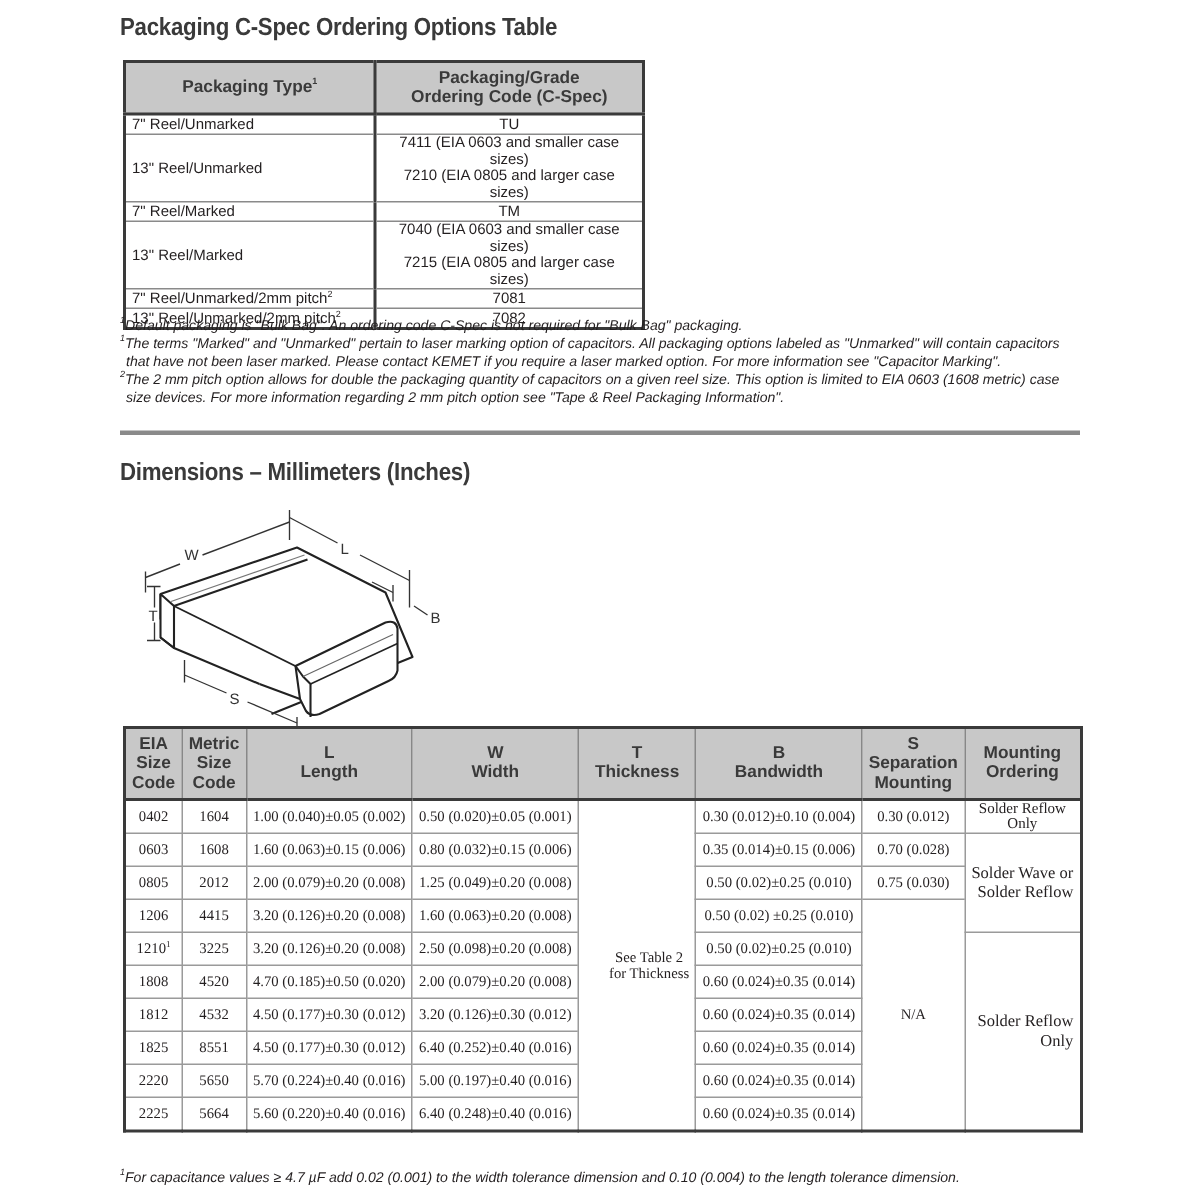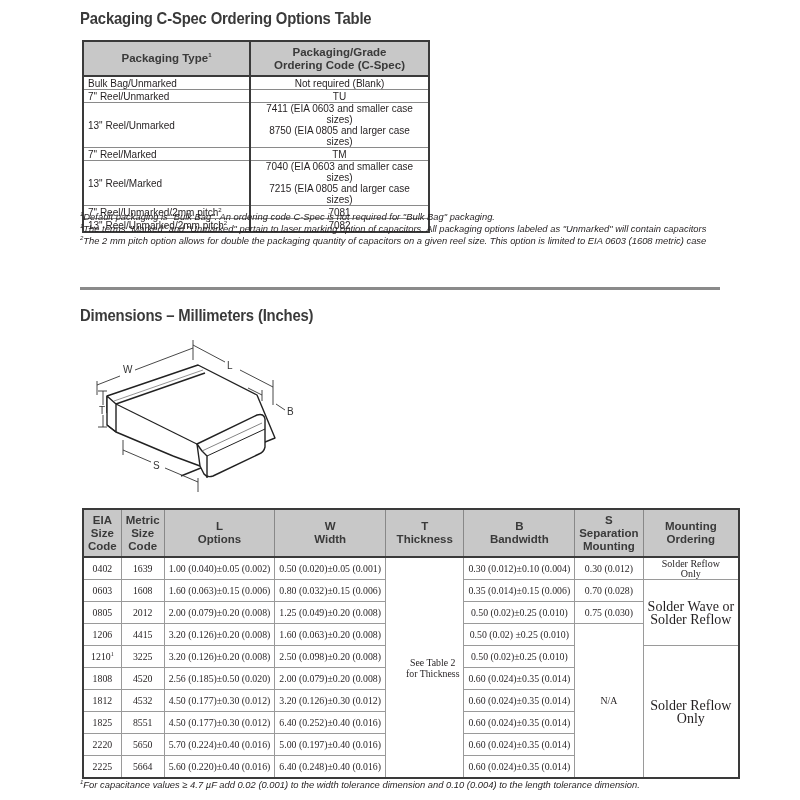--- a/index.html
+++ b/index.html
@@ -16,52 +16,48 @@
   #pkg td { border: 1px solid #8a8a8a; height: 12px; }
   #pkg td.c { text-align: center; }
   #pkg td.tall { height: 24px; }
   #pkg th:first-child, #pkg td:first-child { border-right: 2px solid #3a3a3a; width: 157px; }
   sup { font-size: 6px; vertical-align: top; line-height: 6px; }
   .notes { position: absolute; left: 80px; top: 211px; width: 640px; font-size: 9.4px; line-height: 12px; font-style: italic; color: #231f20; }
   .notes p { margin: 0; }
   .notes .ind { padding-left: 4px; }
   .rule { position: absolute; left: 80px; top: 287px; width: 640px; height: 3px; background: #8a8a8a; }
   
-  #dims { left: 82px; top: 508px; width: 637px; border: 2px solid #3a3a3a; }
+  #dims { left: 82px; top: 484px; width: 637px; border: 2px solid #3a3a3a; }
   #dims th { border: 1px solid #888; border-bottom: 2px solid #3a3a3a; height: 46px; font-size: 11.5px; line-height: 13px; }
   #dims td { border: 1px solid #9a9a9a; height: 21px; text-align: center; white-space: nowrap; font-size: 9.8px; font-family: Liberation Serif, serif; }
   #dims td.mt { font-size: 10px; line-height: 10px; }
-  #dims td.mt2 { font-size: 14px; line-height: 13px; }
+  #dims td.mt2 { font-size: 11px; line-height: 13px; text-align: right; }
   .foot { position: absolute; left: 80px; top: 779px; font-size: 9.4px; font-style: italic; color: #231f20; }
   svg text { font-family: "Liberation Sans", sans-serif; font-size: 10px; fill: #333; }
 </style>
 </head>
 <body>
 
 <div class="h1" style="top:9px;">Packaging C-Spec Ordering Options Table</div>
 
 <table id="pkg">
   <thead>
     <tr>
       <th><span>Packaging Type</span><sup>1</sup></th>
       <th><span>Packaging/Grade</span><br><span>Ordering Code (C-Spec)</span></th>
     </tr>
   </thead>
   <tbody id="pkg-body">
       <tr>
-        <td><span>Bulk Bag/Unmarked</span></td>
-        <td class="c"><span>Not required (Blank)</span></td>
-      </tr>
-      <tr>
         <td><span>7" Reel/Unmarked</span></td>
         <td class="c"><span>TU</span></td>
       </tr>
       <tr>
         <td class="tall"><span>13" Reel/Unmarked</span></td>
-        <td class="c"><span>7411 (EIA 0603 and smaller case sizes)</span><br><span>8750 (EIA 0805 and larger case sizes)</span></td>
+        <td class="c"><span>7411 (EIA 0603 and smaller case sizes)</span><br><span>7210 (EIA 0805 and larger case sizes)</span></td>
       </tr>
       <tr>
         <td><span>7" Reel/Marked</span></td>
         <td class="c"><span>TM</span></td>
       </tr>
       <tr>
         <td class="tall"><span>13" Reel/Marked</span></td>
         <td class="c"><span>7040 (EIA 0603 and smaller case sizes)</span><br><span>7215 (EIA 0805 and larger case sizes)</span></td>
       </tr>
       <tr>
@@ -71,21 +67,23 @@
       <tr>
         <td><span>13" Reel/Unmarked/2mm pitch</span><sup>2</sup></td>
         <td class="c"><span>7082</span></td>
       </tr>
     </tbody>
 </table>
 
 <div class="notes" id="pkg-notes">
     <p><sup>1</sup><span>Default packaging is "Bulk Bag". An ordering code C-Spec is not required for "Bulk Bag" packaging.</span></p>
     <p><sup>1</sup><span>The terms "Marked" and "Unmarked" pertain to laser marking option of capacitors. All packaging options labeled as "Unmarked" will contain capacitors</span></p>
+    <p class="ind"><span>that have not been laser marked. Please contact KEMET if you require a laser marked option. For more information see "Capacitor Marking".</span></p>
     <p><sup>2</sup><span>The 2 mm pitch option allows for double the packaging quantity of capacitors on a given reel size. This option is limited to EIA 0603 (1608 metric) case</span></p>
+    <p class="ind"><span>size devices. For more information regarding 2 mm pitch option see "Tape &amp; Reel Packaging Information".</span></p>
   </div>
 <div class="rule"></div>
 
 <div class="h1" style="top:306px;">Dimensions – Millimeters (Inches)</div>
 
 <svg style="position:absolute;left:95px;top:335px;" width="210" height="160" viewBox="0 0 210 160">
   <g fill="none" stroke="#222" stroke-width="1.4" stroke-linejoin="round">
 
     <path d="M12 61 L103 30 L162 60 L180 103 L86 141"></path>
     <path d="M12 61 L12 78"></path>
@@ -144,32 +142,32 @@
       <col style="width:116px">
     <col style="width:68px">
       <col style="width:115px">
       <col style="width:69px">
       <col style="width:69px">
   </colgroup>
   <thead>
     <tr>
       <th><span>EIA</span><br><span>Size</span><br><span>Code</span></th>
       <th><span>Metric</span><br><span>Size</span><br><span>Code</span></th>
-      <th><span>L</span><br><span>Options</span></th>
+      <th><span>L</span><br><span>Length</span></th>
       <th><span>W</span><br><span>Width</span></th>
       <th><span>T</span><br><span>Thickness</span></th>
       <th><span>B</span><br><span>Bandwidth</span></th>
       <th><span>S</span><br><span>Separation</span><br><span>Mounting</span></th>
       <th><span>Mounting</span><br><span>Ordering</span></th>
     </tr>
   </thead>
   <tbody id="dims-body">
       <tr>
         <td><span>0402</span></td>
-        <td><span>1639</span></td>
+        <td><span>1604</span></td>
         <td><span>1.00 (0.040)±0.05 (0.002)</span></td>
         <td><span>0.50 (0.020)±0.05 (0.001)</span></td>
         <td rowspan="10" style="padding-top: 0px; padding-left: 20px;"><span>See Table 2</span><br><span>for Thickness</span></td>
         <td><span>0.30 (0.012)±0.10 (0.004)</span></td>
         <td><span>0.30 (0.012)</span></td>
         <td rowspan="1" class="mt"><span>Solder Reflow</span><br><span>Only</span></td>
       </tr>
       <tr>
         <td><span>0603</span></td>
         <td><span>1608</span></td>
@@ -199,21 +197,21 @@
         <td><span>1210</span><sup>1</sup></td>
         <td><span>3225</span></td>
         <td><span>3.20 (0.126)±0.20 (0.008)</span></td>
         <td><span>2.50 (0.098)±0.20 (0.008)</span></td>
         <td><span>0.50 (0.02)±0.25 (0.010)</span></td>
         <td rowspan="6" class="mt2"><span>Solder Reflow</span><br><span>Only</span></td>
       </tr>
       <tr>
         <td><span>1808</span></td>
         <td><span>4520</span></td>
-        <td><span>2.56 (0.185)±0.50 (0.020)</span></td>
+        <td><span>4.70 (0.185)±0.50 (0.020)</span></td>
         <td><span>2.00 (0.079)±0.20 (0.008)</span></td>
         <td><span>0.60 (0.024)±0.35 (0.014)</span></td>
       </tr>
       <tr>
         <td><span>1812</span></td>
         <td><span>4532</span></td>
         <td><span>4.50 (0.177)±0.30 (0.012)</span></td>
         <td><span>3.20 (0.126)±0.30 (0.012)</span></td>
         <td><span>0.60 (0.024)±0.35 (0.014)</span></td>
       </tr>

